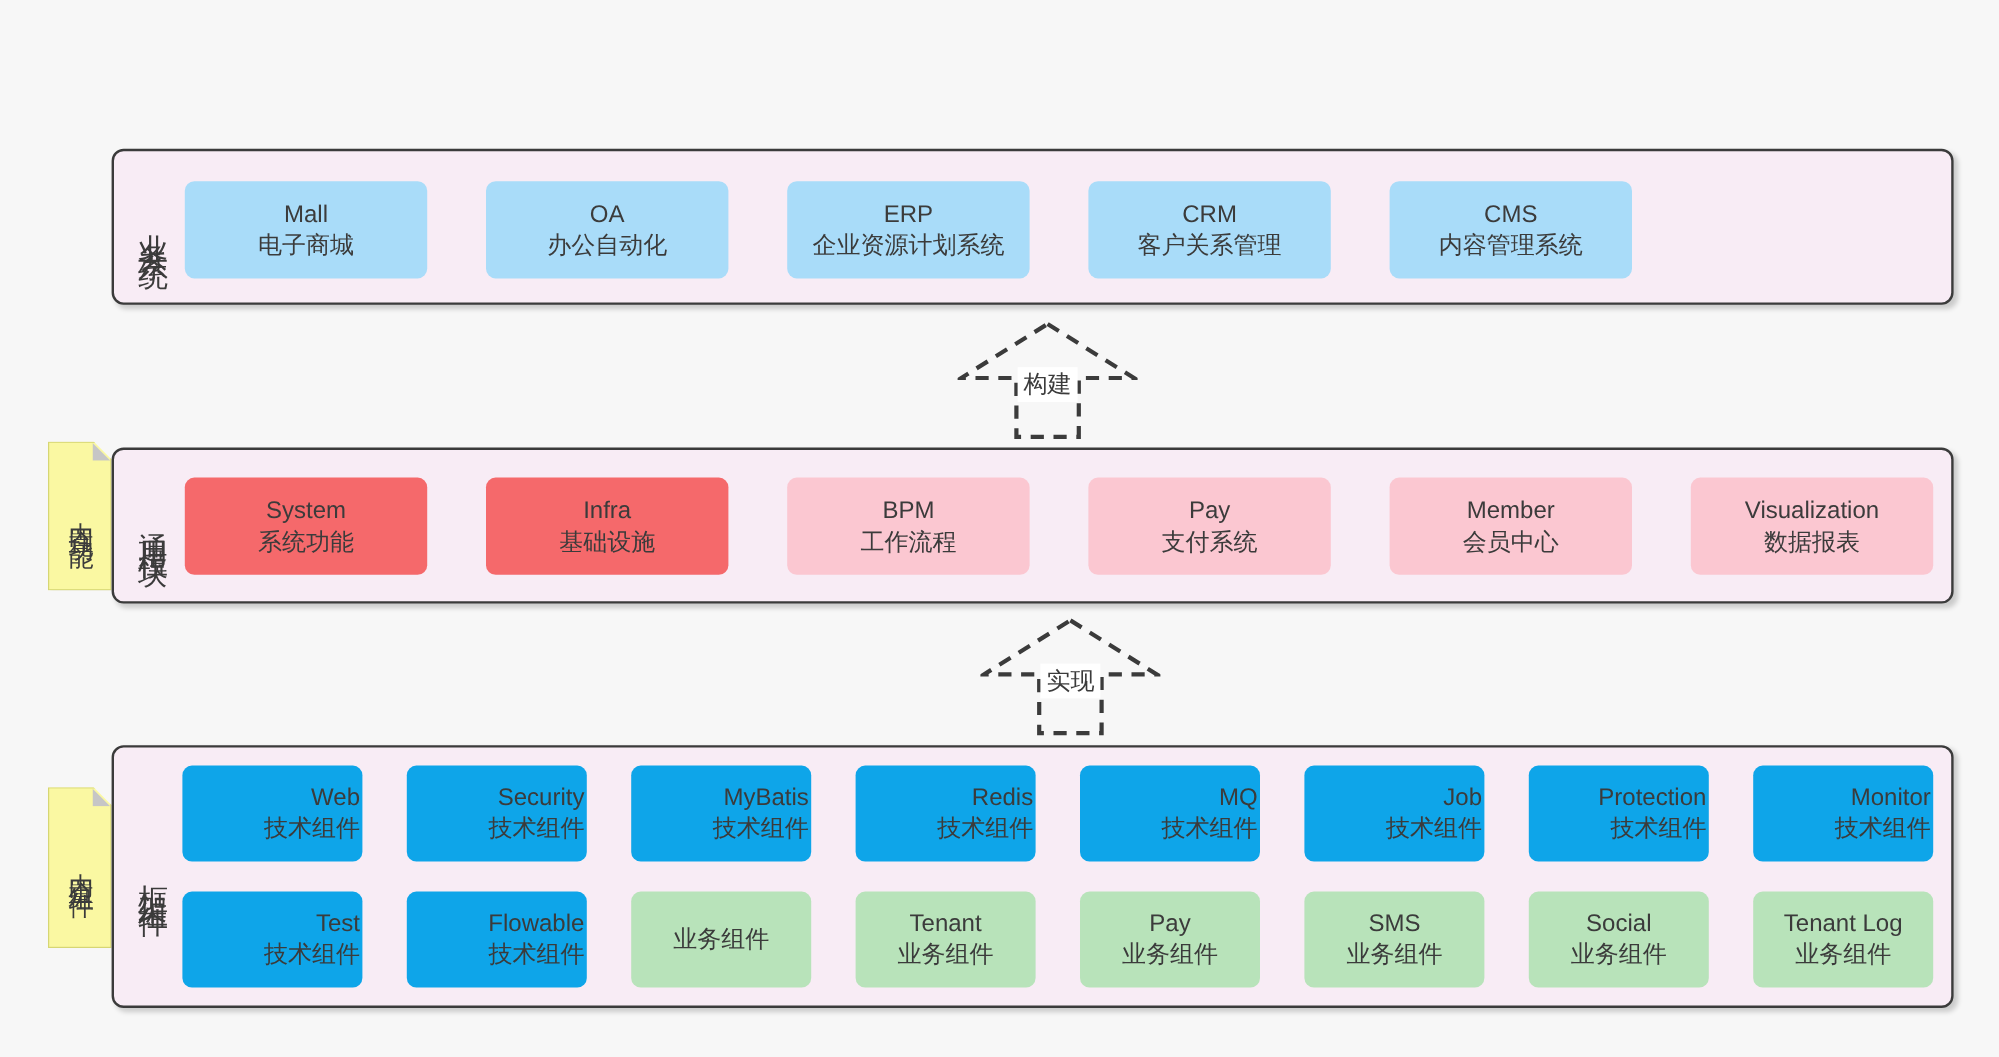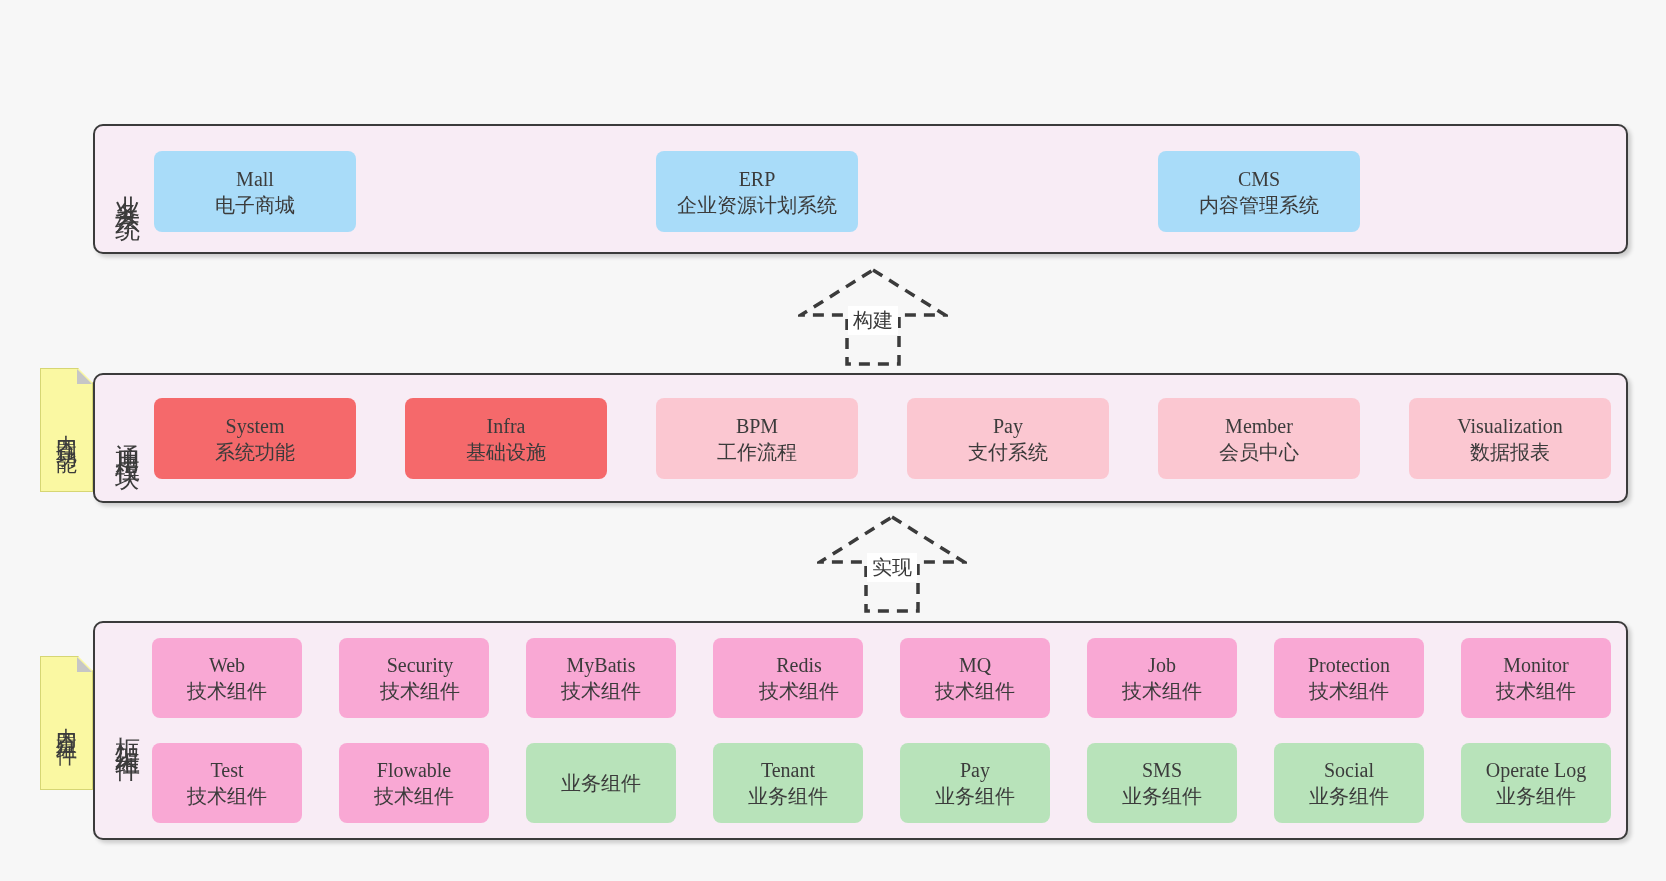--- a/index.html
+++ b/index.html
@@ -1,18 +1,18 @@
 <!DOCTYPE html>
 <html><head>
 <meta charset="utf-8">
 <style>
   html,body{margin:0;padding:0;background:#f7f7f7;}
   .canvas{
     position:relative;width:1666px;height:868px;background:#f7f7f7;
-    overflow:hidden;font-family:Liberation Serif, serif;color:#3b3b3b;
+    overflow:hidden;font-family:Liberation Sans, sans-serif;color:#3b3b3b;
   }
   .band{
     position:absolute;left:93px;width:1535px;background:#f8ecf5;
     border:2.5px solid #3b3b3b;border-radius:10px;box-sizing:border-box;
     box-shadow:3px 3px 4px rgba(0,0,0,0.18);
   }
   .band-label{
     position:absolute;left:16px;top:50%;transform:translateY(-50%);
     writing-mode:vertical-rl;text-orientation:upright;
     font-size:25px;letter-spacing:7px;color:#3b3b3b;white-space:nowrap;
@@ -22,21 +22,21 @@
     align-items:center;justify-content:center;text-align:center;
     line-height:1.3;padding:2px;box-sizing:border-box;
   }
   .node .en{font-size:20px;}
   .node .cn{font-size:20px;}
   .size-l{width:202px;height:81px;}
   .size-s{width:150px;height:80px;}
   .c-blue{background:#a9dcf9;}
   .c-red{background:#f5696b;}
   .c-pink{background:#fbc7d1;}
-  .c-green{background:#f9a8d4;}
+  .c-green{background:#0ea5e9;align-items:flex-end;}
   .c-greenlight{background:#b8e3ba;}
   .sticky{
     position:absolute;left:40px;width:53px;background:#faf8a2;
     border:1px solid #d6d674;box-sizing:border-box;
     clip-path:polygon(0 0, calc(100% - 15px) 0, 100% 15px, 100% 100%, 0 100%);
     box-shadow:2px 2px 3px rgba(0,0,0,0.15);
   }
   .sticky-fold{
     position:absolute;top:0;right:0;width:15px;height:15px;background:#c6c6c6;
     clip-path:polygon(0 0, 100% 100%, 0 100%);
@@ -66,23 +66,31 @@
     <div class="sticky-fold"></div>
     <div class="sticky-label">内置组件</div>
   </div>
 
   <div class="band" style="top:124px;height:130px;">
     <div class="band-label">业务系统</div>
     <div class="node size-l c-blue" style="left:59px;top:25px;">
       <span class="en">Mall</span>
       <span class="cn">电子商城</span>
     </div>
+    <div class="node size-l c-blue" style="left:310px;top:25px;">
+      <span class="en">OA</span>
+      <span class="cn">办公自动化</span>
+    </div>
     <div class="node size-l c-blue" style="left:561px;top:25px;">
       <span class="en">ERP</span>
       <span class="cn">企业资源计划系统</span>
+    </div>
+    <div class="node size-l c-blue" style="left:812px;top:25px;">
+      <span class="en">CRM</span>
+      <span class="cn">客户关系管理</span>
     </div>
     <div class="node size-l c-blue" style="left:1063px;top:25px;">
       <span class="en">CMS</span>
       <span class="cn">内容管理系统</span>
     </div>
   </div>
 
   <div class="arrow" style="left:798px;top:268px;">
     <svg viewBox="0 0 150 100">
       <polygon points="75,2 147,47 101,47 101,96 49,96 49,47 3,47" fill="none" stroke="#3b3b3b" stroke-width="3.5" stroke-dasharray="11,8"></polygon>
@@ -182,18 +190,18 @@
     </div>
     <div class="node size-s c-greenlight" style="left:992px;top:120px;">
       <span class="en">SMS</span>
       <span class="cn">业务组件</span>
     </div>
     <div class="node size-s c-greenlight" style="left:1179px;top:120px;">
       <span class="en">Social</span>
       <span class="cn">业务组件</span>
     </div>
     <div class="node size-s c-greenlight" style="left:1366px;top:120px;">
-      <span class="en">Operate Log</span>
+      <span class="en">Tenant Log</span>
       <span class="cn">业务组件</span>
     </div>
   </div>
 
 </div>
 
 </body></html>

